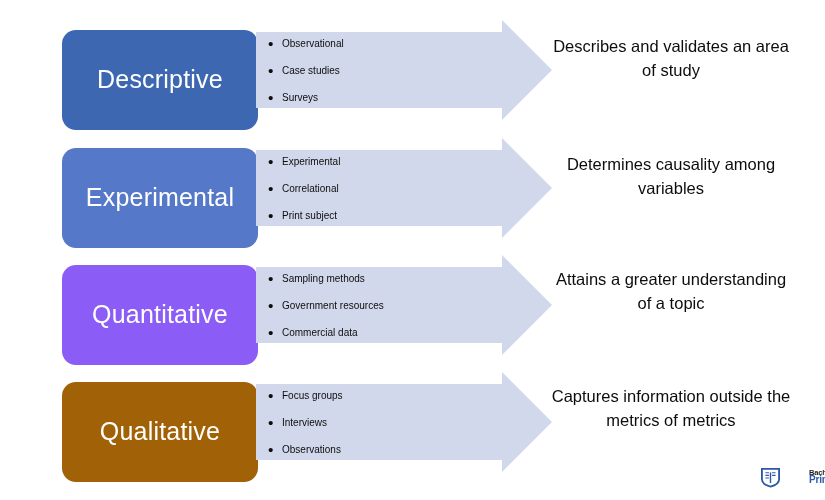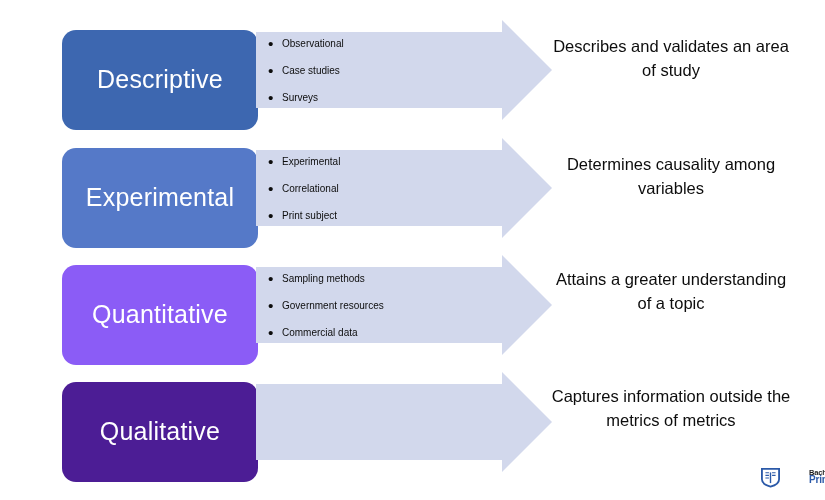--- a/index.html
+++ b/index.html
@@ -213,27 +213,32 @@
         <li class="bullet-item">Government resources</li>
         <li class="bullet-item">Commercial data</li>
       </ul>
     </div>
     <div class="desc">
       <span class="desc-text">Attains a greater understanding of a topic</span>
     </div>
   </div>
 
   <div class="row row-4">
-    <div class="cat-box" style="background: #4c1d95;">
+    <div class="cat-box" style="background: #a16207;">
       <span class="cat-label">Qualitative</span>
     </div>
     <div class="arrow">
       <svg class="arrow-svg" width="296" height="100" viewBox="0 0 296 100">
         <path d="M0,12 L246,12 L246,0 L296,50 L246,100 L246,88 L0,88 Z" fill="#d2d8ec"></path>
       </svg>
+      <ul class="bullets">
+        <li class="bullet-item">Focus groups</li>
+        <li class="bullet-item">Interviews</li>
+        <li class="bullet-item">Observations</li>
+      </ul>
     </div>
     <div class="desc">
       <span class="desc-text">Captures information outside the metrics of metrics</span>
     </div>
   </div>
 
   <div id="logo">
     <svg class="logo-mark" viewBox="0 0 24 24">
       <path d="M2.2,2.2 L21.8,2.2 L21.8,14.0 C21.8,18.2 17.0,21.2 12.0,22.4 C7.0,21.2 2.2,18.2 2.2,14.0 Z" fill="none" stroke="#2b59a8" stroke-width="2.1"></path>
       <path d="M12,6.2 L12,18.4" stroke="#2b59a8" stroke-width="1.6"></path>

